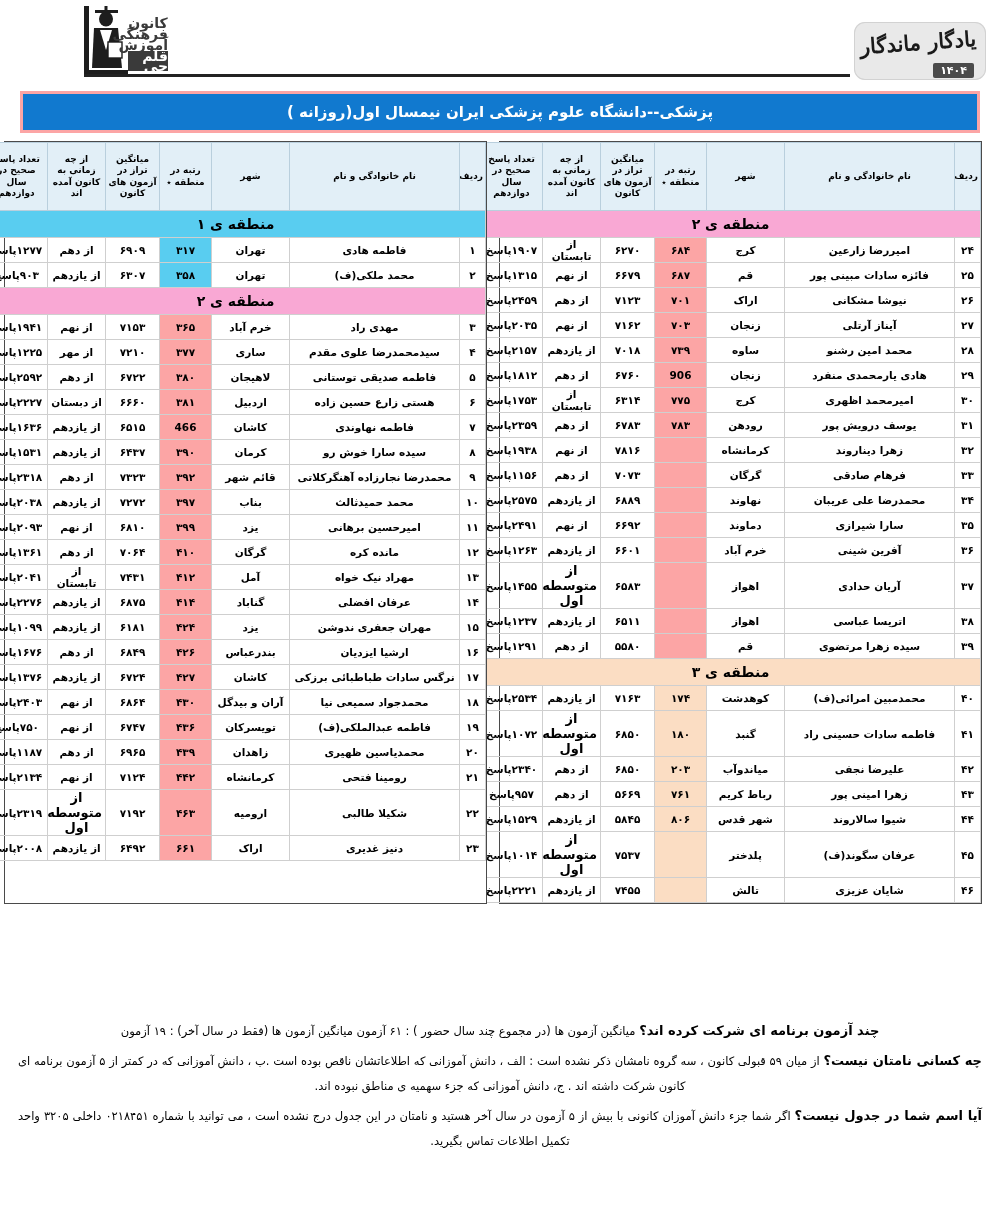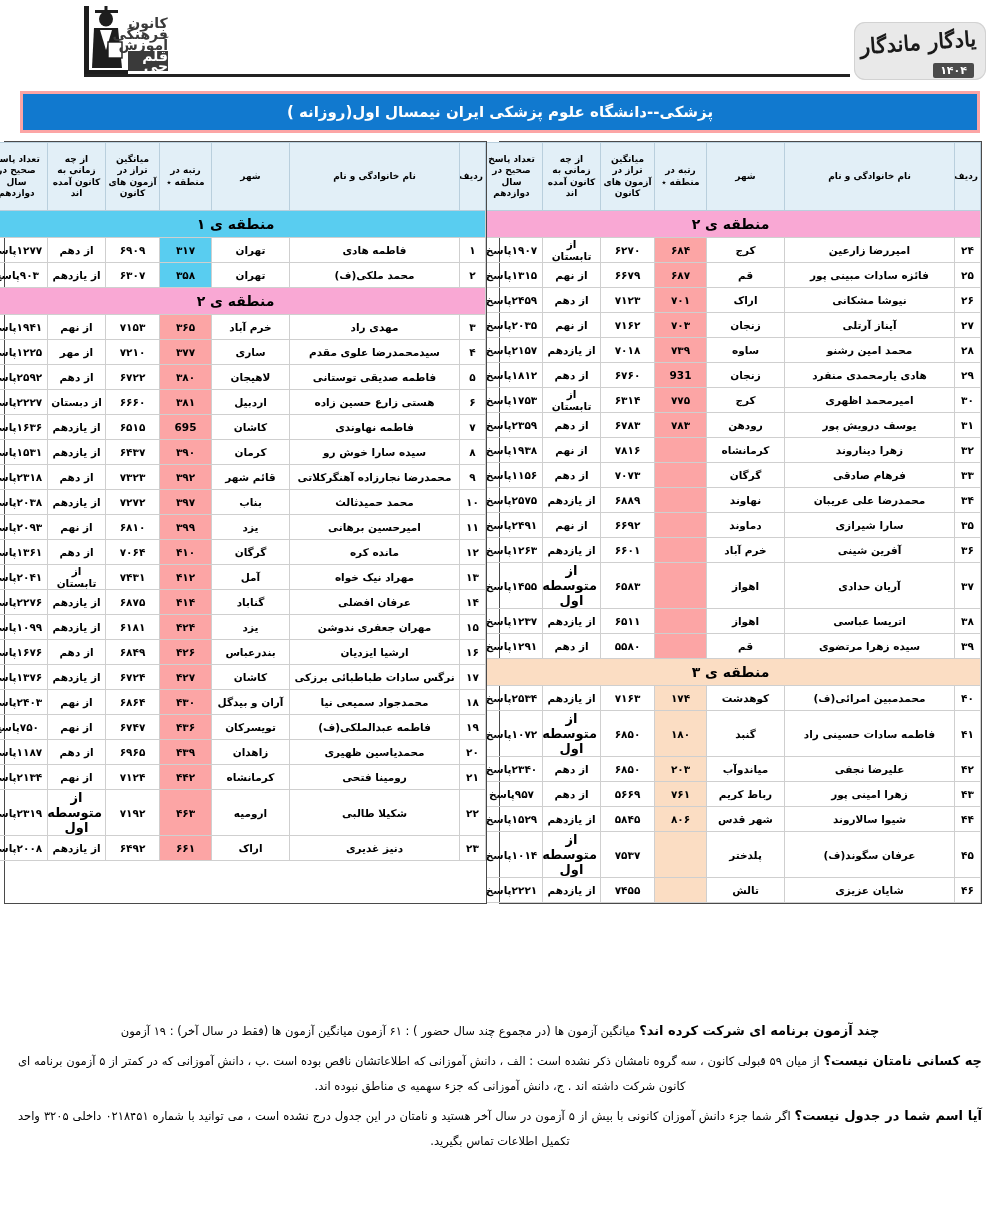--- a/index.html
+++ b/index.html
@@ -295,21 +295,21 @@
             <td class="city">ساوه</td>
             <td class="rank r2">۷۳۹</td>
             <td class="traz">۷۰۱۸</td>
             <td class="since">از یازدهم</td>
             <td class="ans">۲۱۵۷پاسخ</td>
           </tr>
           <tr>
             <td class="radif">۲۹</td>
             <td class="name">هادی یارمحمدی منفرد</td>
             <td class="city">زنجان</td>
-            <td class="rank r2">931</td>
+            <td class="rank r2">906</td>
             <td class="traz">۶۷۶۰</td>
             <td class="since">از دهم</td>
             <td class="ans">۱۸۱۲پاسخ</td>
           </tr>
           <tr>
             <td class="radif">۳۰</td>
             <td class="name">امیرمحمد اظهری</td>
             <td class="city">کرج</td>
             <td class="rank r2">۷۷۵</td>
             <td class="traz">۶۳۱۴</td>
@@ -547,21 +547,21 @@
             <td class="city">اردبیل</td>
             <td class="rank r2">۳۸۱</td>
             <td class="traz">۶۶۶۰</td>
             <td class="since">از دبستان</td>
             <td class="ans">۲۲۲۷پاسخ</td>
           </tr>
           <tr>
             <td class="radif">۷</td>
             <td class="name">فاطمه نهاوندی</td>
             <td class="city">کاشان</td>
-            <td class="rank r2">695</td>
+            <td class="rank r2">466</td>
             <td class="traz">۶۵۱۵</td>
             <td class="since">از یازدهم</td>
             <td class="ans">۱۶۳۶پاسخ</td>
           </tr>
           <tr>
             <td class="radif">۸</td>
             <td class="name">سیده سارا خوش رو</td>
             <td class="city">کرمان</td>
             <td class="rank r2">۳۹۰</td>
             <td class="traz">۶۴۳۷</td>

